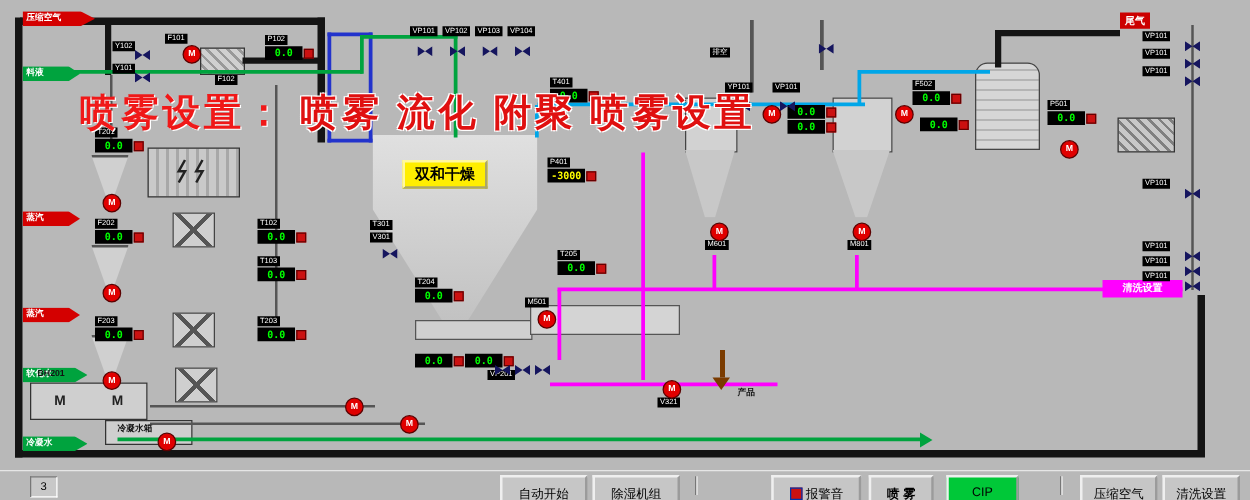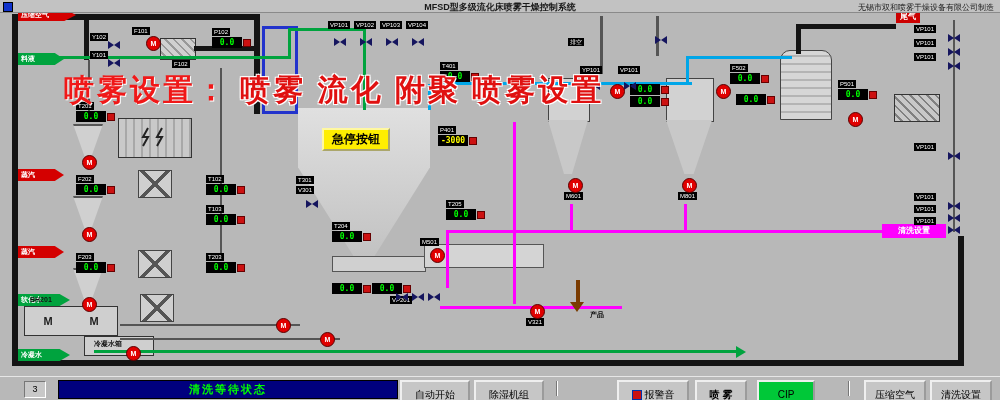--- a/index.html
+++ b/index.html
@@ -71,25 +71,20 @@
   .sep{position:absolute;top:4px;width:0;height:15px;border-left:1px solid #777;border-right:1px solid #fff;}
   #alarm-icon{width:8px;height:8px;background:#cc1111;border:1px solid #0033aa;margin-right:3px;}
   #btn-cip{background:#00c838;font-weight:normal;}
   #btn-spray{font-weight:bold;}
 </style>
 </head>
 <body>
 
 <div id="screen">
 
-  <div id="titlebar">
-    <div id="title-icon"></div>
-    <div id="main-title">MFSD型多级流化床喷雾干燥控制系统</div>
-    <div id="manufacturer">无锡市双和喷雾干燥设备有限公司制造</div>
-  </div>
 
   <div id="diagram">
 
     <div class="equip" id="heater"></div>
     <div class="equip" id="efilter">
       <svg width="34" height="24">
         <path d="M10 2 L5 11 L10 11 L5 20 M24 2 L19 11 L24 11 L19 20" stroke="#222" stroke-width="2" fill="none"></path>
       </svg>
     </div>
     <div class="equip funnel" style="left:73px;top:124px;"></div>
@@ -112,21 +107,21 @@
         <span>M</span>
       </div>
     <div class="equip" id="condbox"></div>
 
     <div class="pipe" style="left:576px;top:280px;width:4px;height:22px;background:#7a3b00;"></div>
     <div class="tri-down" style="left:570px;top:302px;border-top:10px solid #7a3b00;"></div>
 
     <div class="tri-right" style="left:736px;top:346px;border-left:10px solid #00a33e;"></div>
 
     <div id="dehumidifier">清洗设置</div>
-    <div id="estop">急停按钮</div>
+    <div id="estop">双和干燥</div>
     <div id="watermark">
       <span id="wm-brand">喷雾设置：</span>
       <span id="wm-slogan">喷雾 流化 附聚 喷雾设置</span>
     </div>
   <div class="pipe" style="left: 16px; top: 14px; width: 244px; height: 6px; background: rgb(20, 20, 20);"></div>
       <div class="pipe" style="left: 12px; top: 14px; width: 6px; height: 352px; background: rgb(20, 20, 20);"></div>
       <div class="pipe" style="left: 12px; top: 360px; width: 952px; height: 6px; background: rgb(20, 20, 20);"></div>
       <div class="pipe" style="left: 958px; top: 236px; width: 6px; height: 128px; background: rgb(20, 20, 20);"></div>
       <div class="pipe" style="left: 254px; top: 14px; width: 6px; height: 100px; background: rgb(20, 20, 20);"></div>
       <div class="pipe" style="left: 194px; top: 46px; width: 62px; height: 5px; background: rgb(20, 20, 20);"></div>
@@ -386,21 +381,20 @@
       <div class="pump" style="left: 568px; top: 178px;">M</div>
       <div class="pump" style="left: 682px; top: 178px;">M</div>
       <div class="pump" style="left: 610px; top: 84px;">M</div>
       <div class="pump" style="left: 716px; top: 84px;">M</div>
       <div class="pump" style="left: 848px; top: 112px;">M</div>
       <div class="pump" style="left: 126px; top: 346px;">M</div>
     </div>
 
   <div id="footer">
     <div id="page-box">3</div>
-    <div id="status-bar">清洗等待状态</div>
     <div class="fbtn" style="left:400px;width:70px;">自动开始</div>
     <div class="fbtn" style="left:474px;width:70px;">除湿机组</div>
     <div class="sep" style="left:556px;"></div>
     <div class="fbtn" style="left:617px;width:72px;">
       <span id="alarm-icon"></span>
       <span>报警音</span>
     </div>
     <div class="fbtn" id="btn-spray" style="left:695px;width:52px;">喷 雾</div>
     <div class="fbtn" id="btn-cip" style="left:757px;width:58px;">CIP</div>
     <div class="sep" style="left:848px;"></div>

